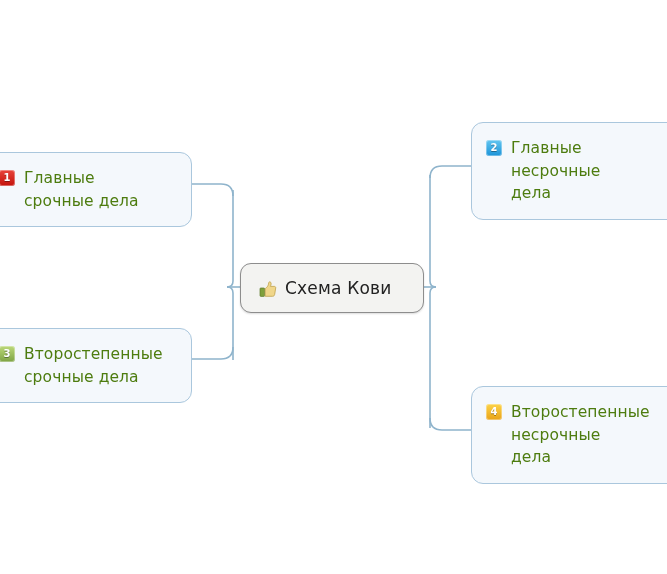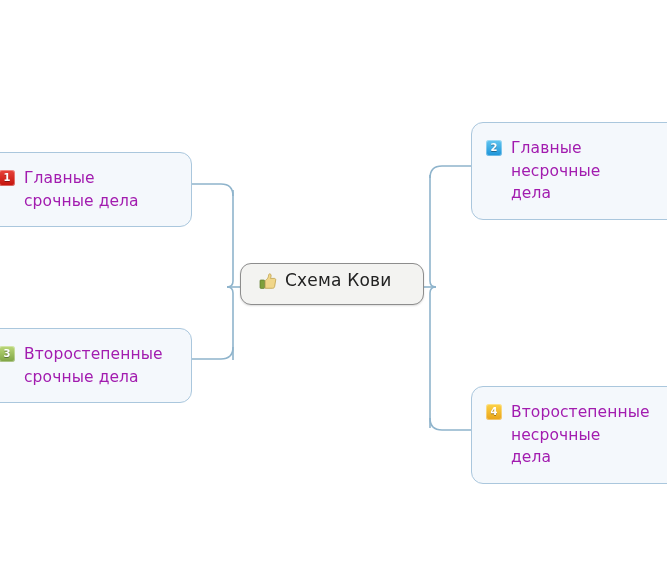--- a/index.html
+++ b/index.html
@@ -37,31 +37,31 @@
 
   
   .branch {
     background: #f4f8fc;
     border: 1px solid #aac7dd;
     padding: 14px 16px 14px 14px;
   }
   .branch .label {
     font-size: 15.5px;
     line-height: 22.5px;
-    color: #a21caf;
+    color: #4d7c0f;
     letter-spacing: 0.1px;
     white-space: pre-line;
   }
 
   
   .central {
     background: #f3f3f1;
     border: 1px solid #8d8d8d;
     border-radius: 11px;
-    padding: 5px 22px 13px 18px;
+    padding: 13px 22px 13px 18px;
     align-items: center;
     box-shadow: 0 1px 2px rgba(0,0,0,0.14);
   }
   .central .label {
     font-size: 17px;
     line-height: 22px;
     color: #222222;
     letter-spacing: 0.2px;
   }
 

